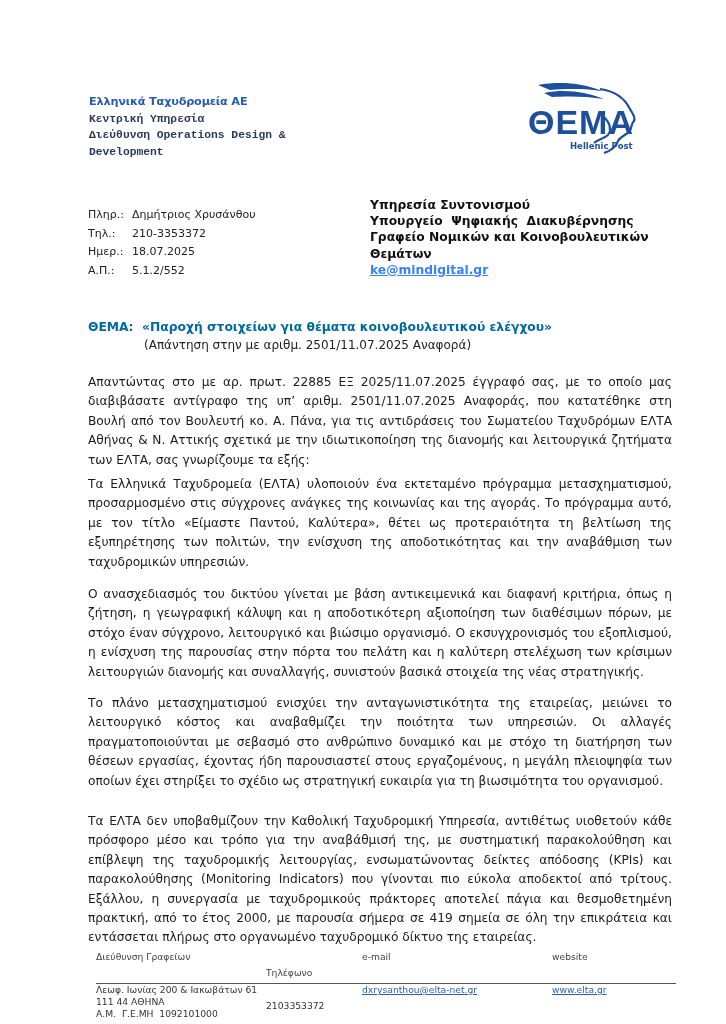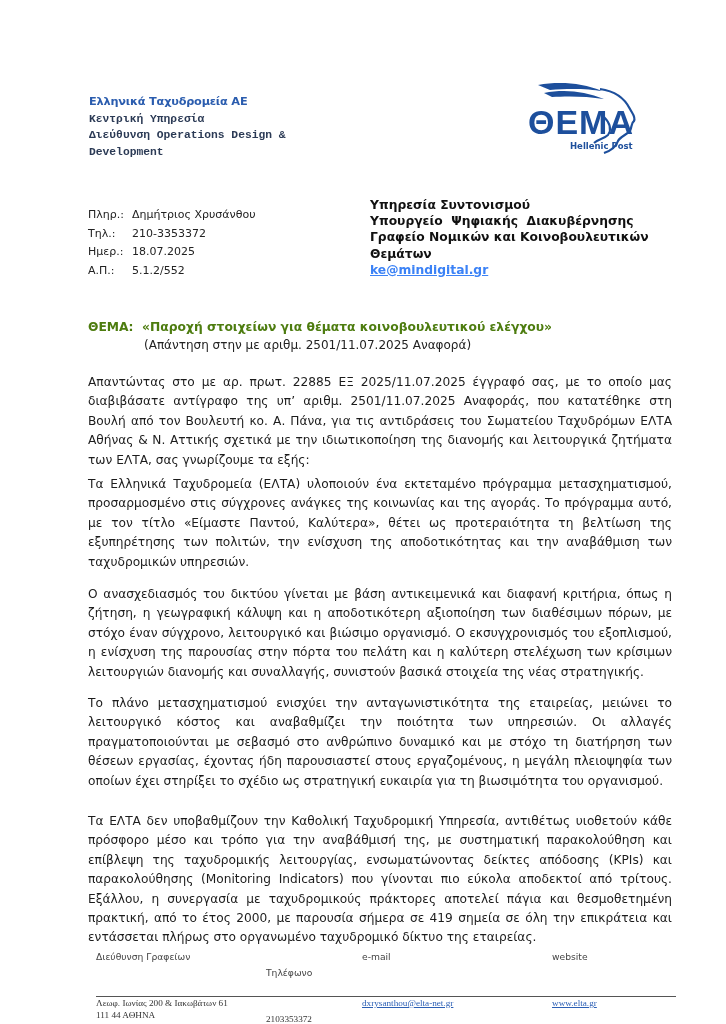--- a/index.html
+++ b/index.html
@@ -13,31 +13,31 @@
   #sender .line { color: #2b3a55; font-family: Liberation Mono, monospace; }
   #logo { left: 520px; top: 77px; width: 140px; height: 80px; }
   #logo .elta { position: absolute; left: 8px; top: 26px; font-family: "Liberation Sans", sans-serif; font-weight: bold; font-size: 34px; color: #1d4f9c; letter-spacing: 1px; }
   #logo .hp { position: absolute; left: 10px; top: 64px; font-size: 8.5px; font-weight: bold; color: #1d4f9c; margin-left: 40px; }
   #logo svg { position: absolute; left: 0; top: 0; }
   #meta { left: 88px; top: 206px; font-size: 11px; line-height: 18.5px; color: #222; }
   #meta .row { display: flex; }
   #meta .k { width: 44px; }
   #recipient { left: 370px; top: 197px; font-size: 12.3px; line-height: 16.2px; font-weight: bold; color: #111; }
   #recipient a { color: #3b82f6; font-weight: bold; text-decoration: underline; }
-  #subject { left: 88px; top: 320px; font-size: 12.3px; font-weight: bold; color: #4d7c0f; }
+  #subject { left: 88px; top: 320px; font-size: 12.3px; font-weight: bold; color: #0369a1; }
   #subject-ref { left: 144px; top: 338px; font-size: 12px; color: #222; }
   .para { position: absolute; left: 88px; width: 584px; font-size: 12.2px; line-height: 19.4px; text-align: justify; color: #1c1c1c; }
   #p1 { top: 373px; }
   #p2 { top: 475px; }
   #p3 { top: 585px; }
   #p4 { top: 694px; }
   #p5 { top: 812px; }
   #footer { left: 96px; top: 951px; width: 580px; font-size: 9.2px; color: #333; line-height: 12px; }
-  #footer .hdr { display: flex; border-bottom: 1px solid #555; padding-bottom: 17px; color: #444; }
-  #footer .vals { display: flex; font-family: Liberation Serif, serif; }
+  #footer .hdr { display: flex; border-bottom: 1px solid #555; padding-bottom: 4px; color: #444; }
+  #footer .vals { display: flex; }
   #footer .c1 { width: 170px; }
   #footer .c2 { width: 96px; margin-top: 16px; }
   #footer .c3 { width: 190px; }
   #footer .c4 { width: 120px; }
   #footer a { color: #2b5fb5; text-decoration: underline; }
 </style>
 </head>
 <body>
 
 <div id="sender" class="abs">

